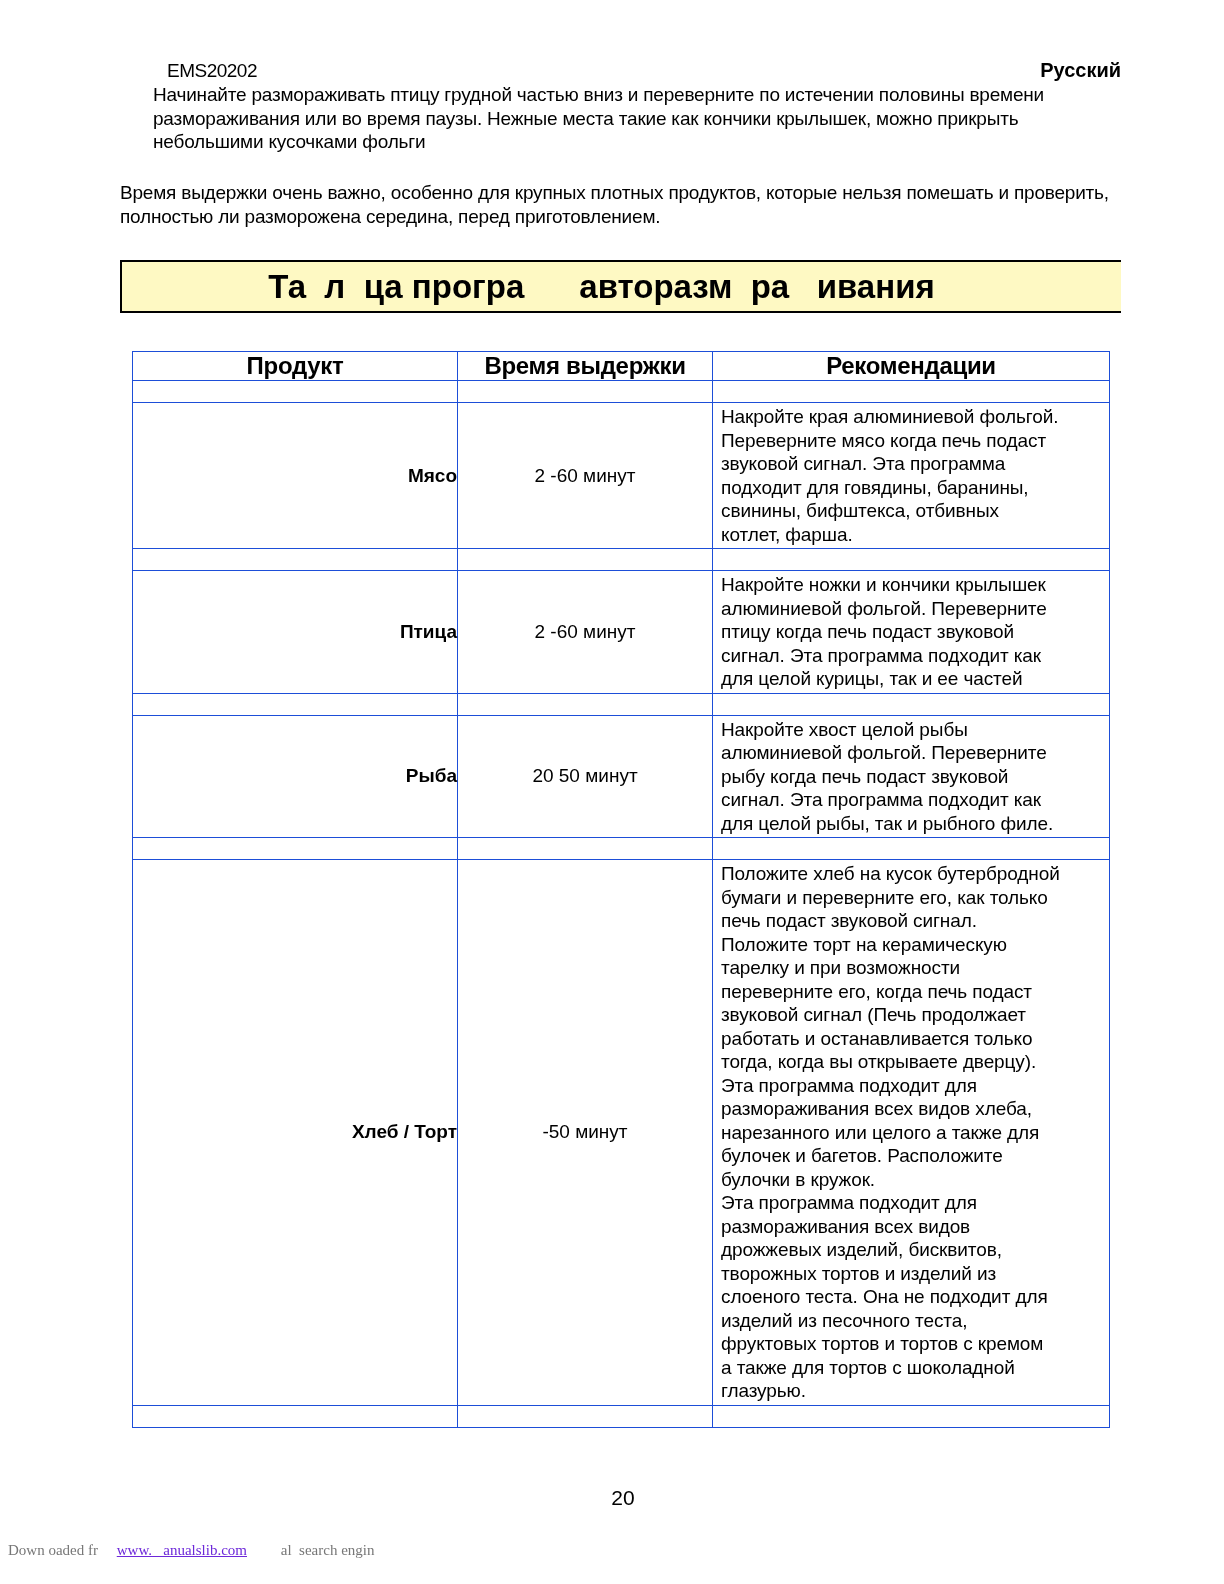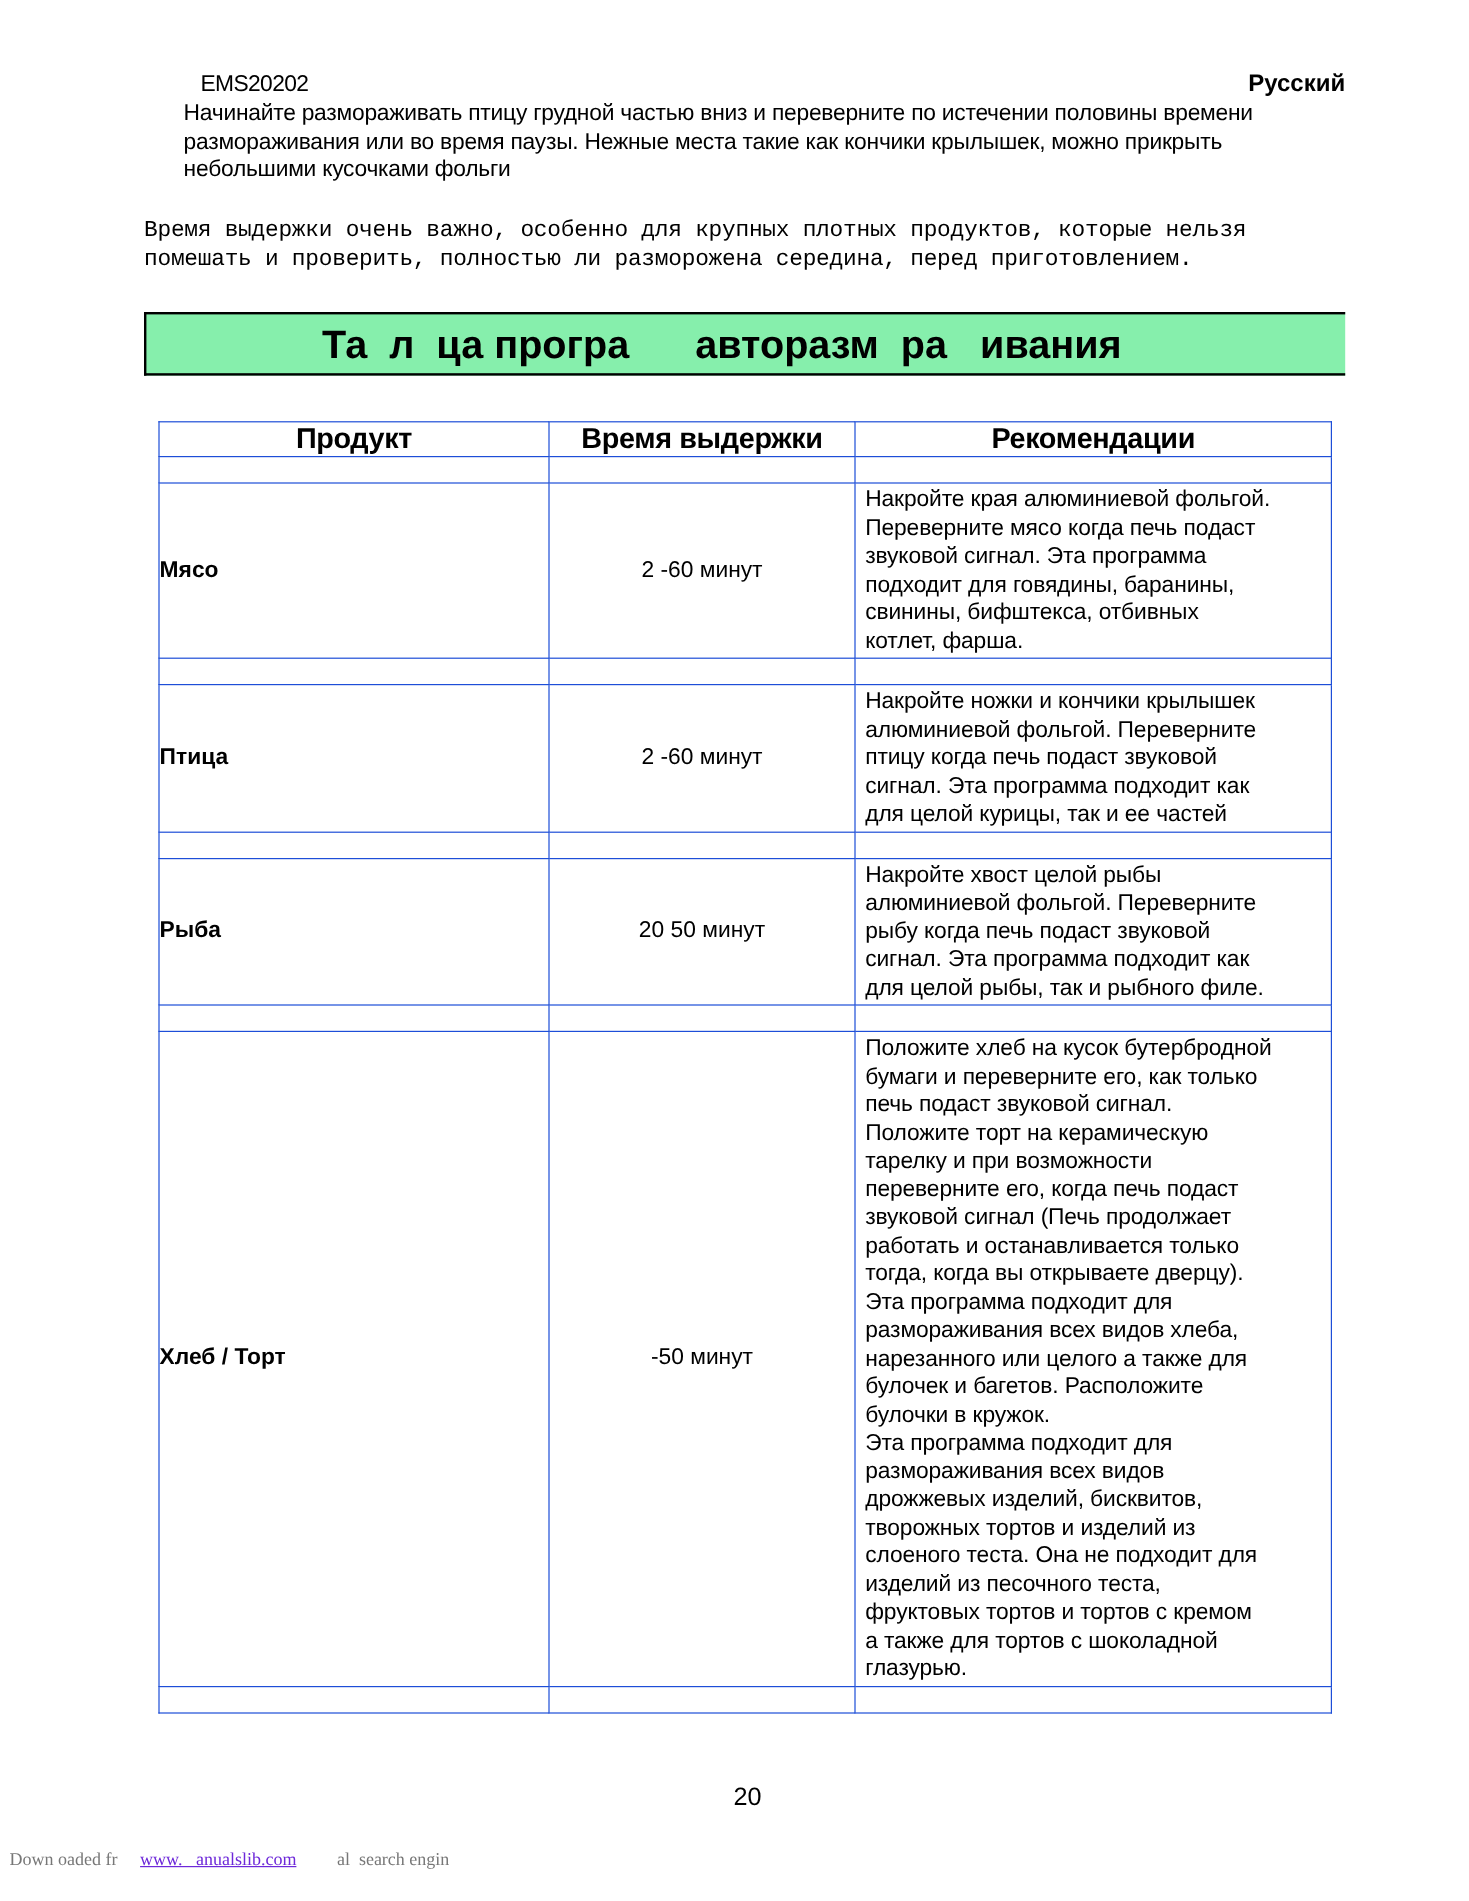--- a/index.html
+++ b/index.html
@@ -5,37 +5,37 @@
   html, body { margin: 0; padding: 0; }
   body {
     width: 1224px; height: 1584px; position: relative; background: #ffffff;
     font-family: "Liberation Sans", sans-serif; color: #000; overflow: hidden;
   }
   .abs { position: absolute; }
   .hdr-left { left: 120px; top: 60px; font-size: 19px; letter-spacing: -0.5px; margin-left: 47px; }
   .hdr-right { right: 103px; top: 59px; font-size: 20px; font-weight: bold; }
   .para { font-size: 19px; line-height: 23.5px; letter-spacing: -0.2px; }
   .p1 { left: 153px; top: 83px; width: 980px; }
-  .p2 { left: 120px; top: 181px; width: 1000px; font-family: Liberation Mono, monospace; }
+  .p2 { left: 120px; top: 181px; width: 1000px; }
   .banner {
     left: 120px; top: 260px; width: 1001px; height: 53px;
-    background: #86efac; border-top: 2px solid #000; border-bottom: 2px solid #000; border-left: 2px solid #000;
+    background: #fef9c3; border-top: 2px solid #000; border-bottom: 2px solid #000; border-left: 2px solid #000;
     box-sizing: border-box; display: flex; align-items: center; justify-content: center;
   }
   .banner span { font-size: 33px; font-weight: bold; white-space: pre; margin-left: -40px; }
   table.defrost {
     position: absolute; left: 132px; top: 351px; width: 977px;
     border-collapse: collapse; table-layout: fixed;
   }
   table.defrost td, table.defrost th {
     border: 1px solid #1d4ed8; padding: 0; vertical-align: middle;
   }
   table.defrost th { font-size: 24px; font-weight: bold; height: 28px; text-align: center; letter-spacing: -0.3px; }
   .spacer td { height: 21px; }
-  .prod { font-weight: bold; font-size: 19px; text-align: left; }
+  .prod { font-weight: bold; font-size: 19px; text-align: right; }
   .time { font-size: 19px; text-align: center; }
   .rec { font-size: 19px; line-height: 23.5px; padding: 2px 6px 2px 8px !important; white-space: pre-line; letter-spacing: -0.1px; }
   .pagenum { left: 0; width: 1214px; top: 1486px; text-align: center; font-size: 21px; padding-left: 16px; }
   .footer { left: 8px; top: 1542px; font-family: "Liberation Serif", serif; font-size: 15px; color: #777; white-space: pre; }
   .footer a { color: #6d28d9; text-decoration: underline; }
 </style>
 </head>
 <body>
 
 <div class="abs hdr-left">EMS20202</div>

